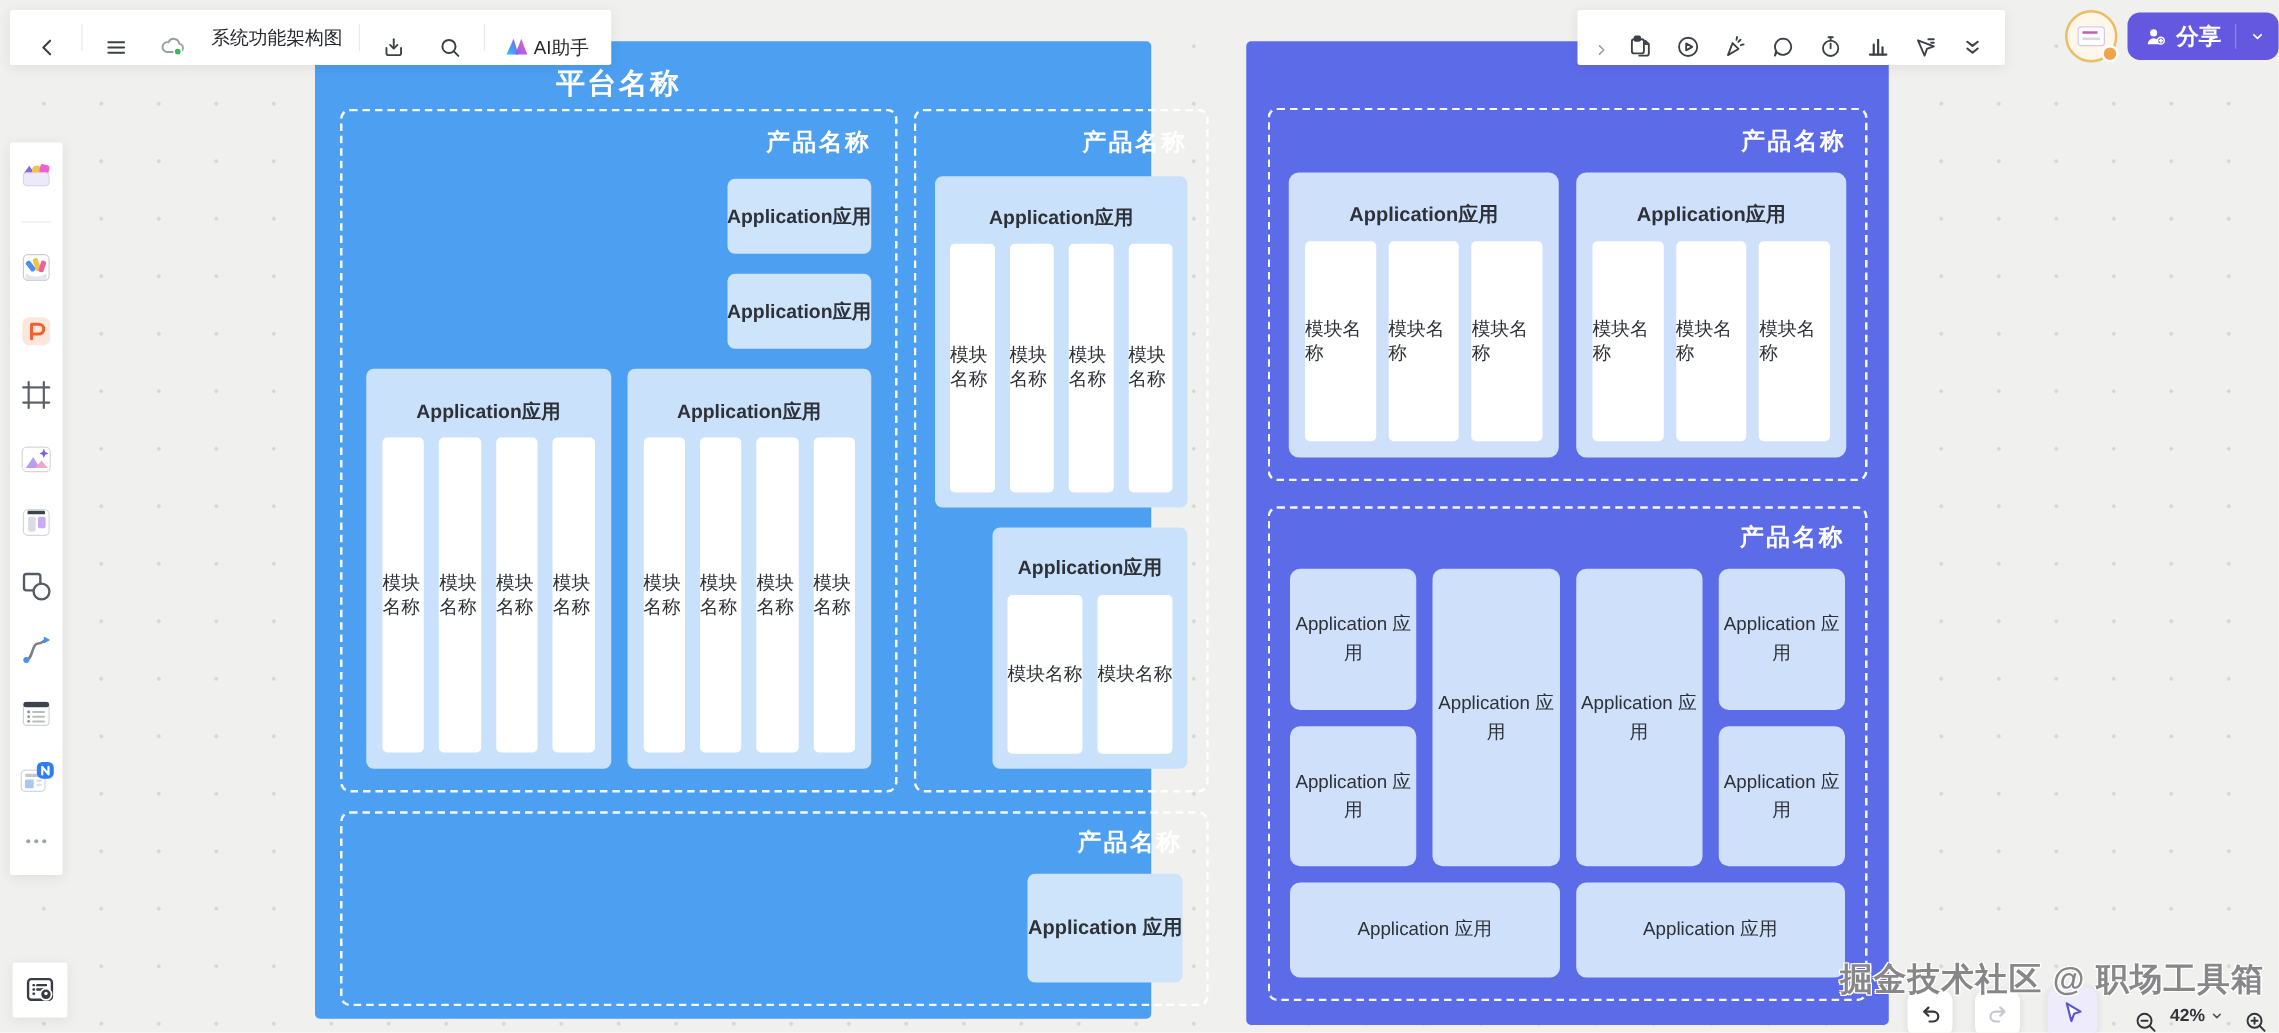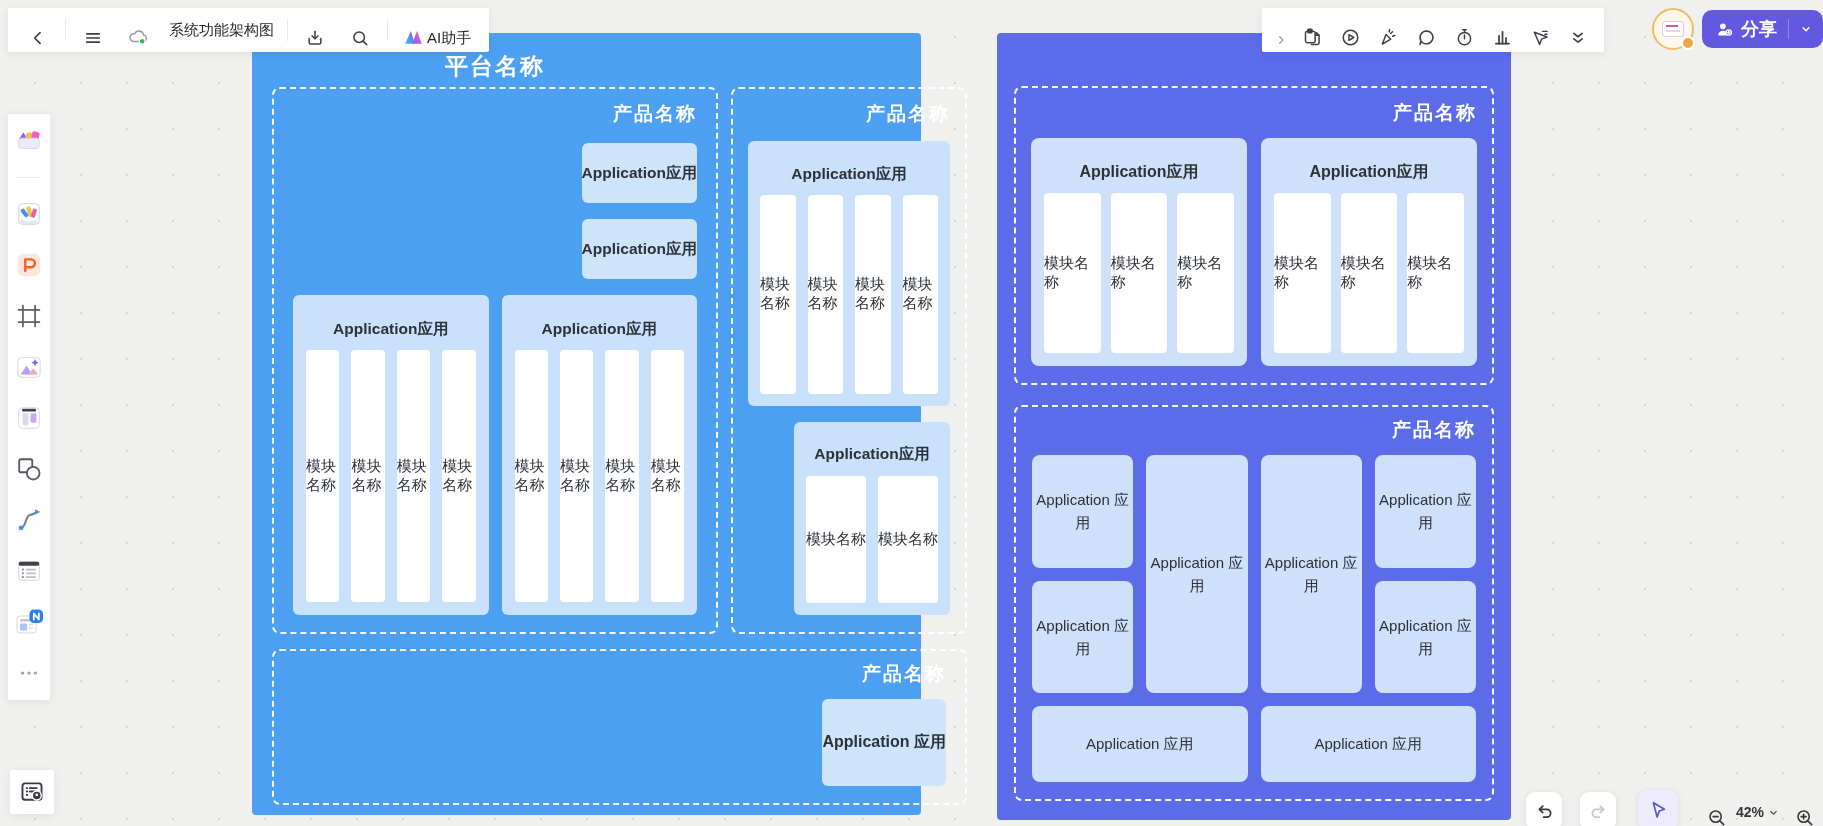--- a/index.html
+++ b/index.html
@@ -455,14 +455,15 @@
     <div class="icon-btn" style="width:32px;height:32px;margin-left:8px">
       <svg width="21" height="21" viewBox="0 0 24 24" fill="none" stroke="#33363c" stroke-width="1.8" stroke-linecap="round">
           <circle cx="11" cy="11" r="6.4"></circle>
           <line x1="15.8" y1="15.8" x2="20.2" y2="20.2"></line>
           <line x1="8.2" y1="11" x2="13.8" y2="11"></line>
           <line x1="11" y1="8.2" x2="11" y2="13.8"></line>
         </svg>
     </div>
   </div>
 
+  <div class="watermark">掘金技术社区 @ 职场工具箱</div>
 
 </div>
 
 </body></html>

